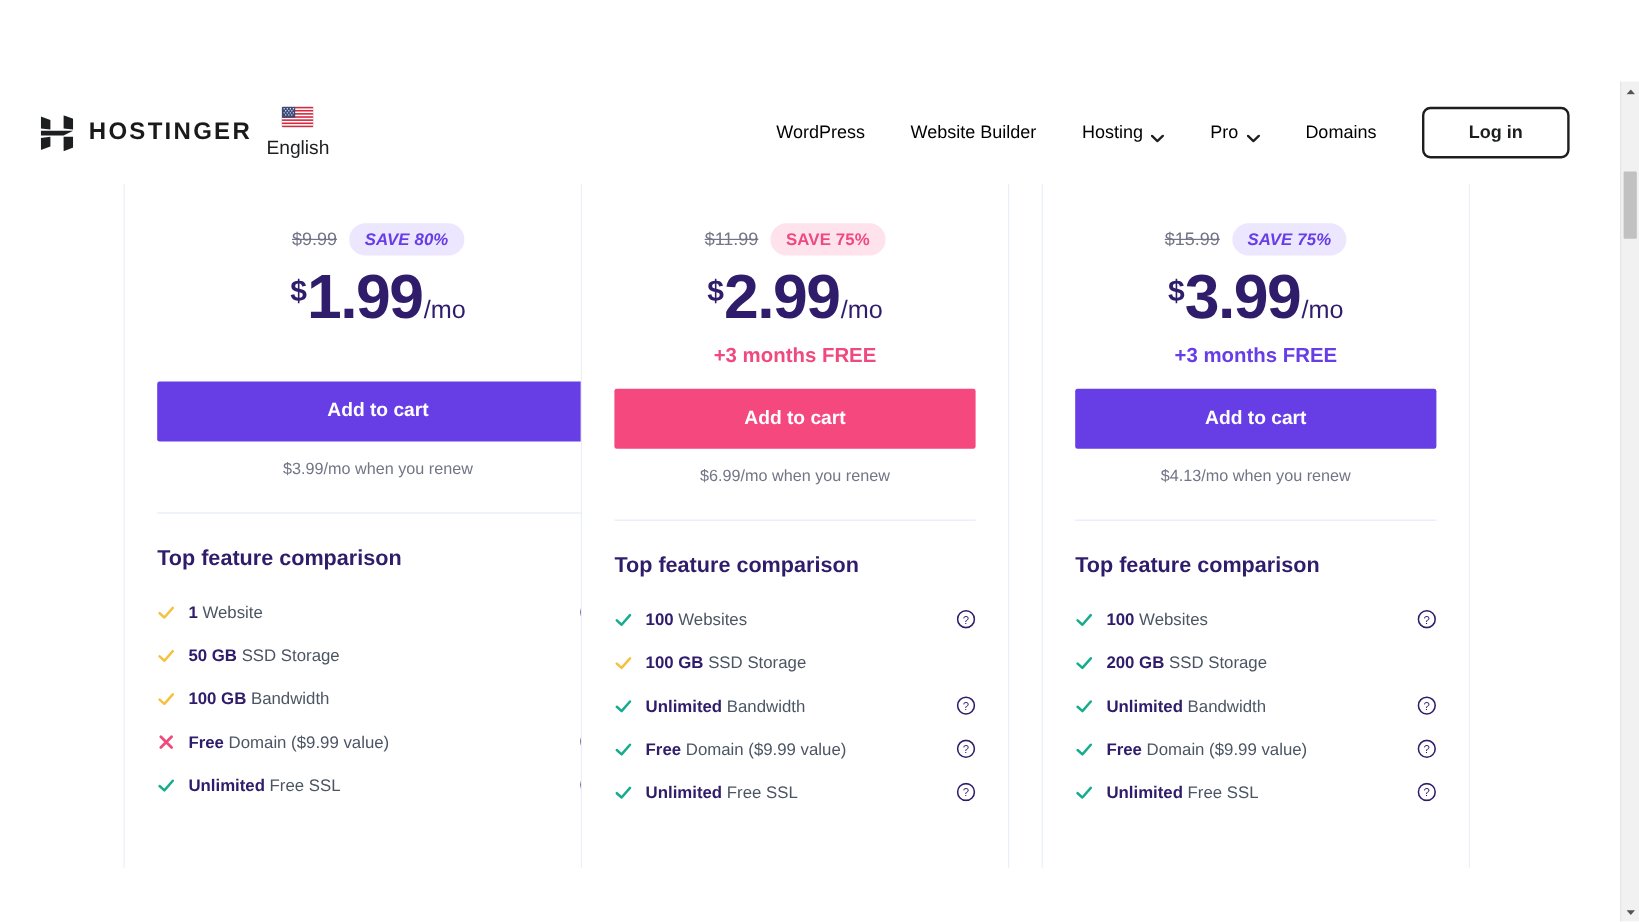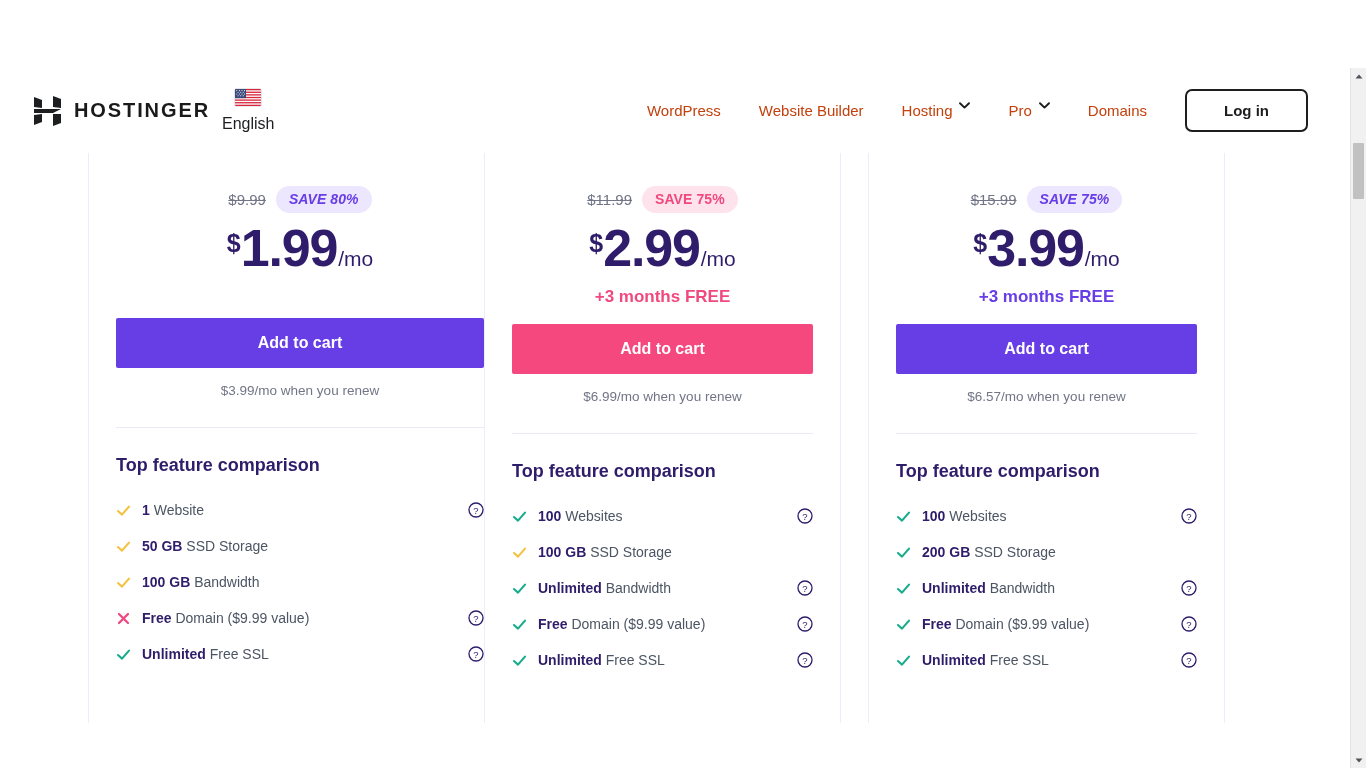--- a/index.html
+++ b/index.html
@@ -46,23 +46,23 @@
     box-shadow: 0 0 0 0.5px rgba(0,0,0,.18);
   }
   .lang-label { font-size: 16px; color: #1d1e20; font-weight: 400; }
 
   .header-nav {
     margin-left: auto;
     display: flex; align-items: center; gap: 0px;
     padding-right: 42px;
   }
   .nav-item {
-    font-size: 15px; color: #c2410c;
+    font-size: 15px; color: #000000;
     padding: 0 19px; cursor: pointer;
-    display: flex; align-items: flex-start; gap: 7px;
+    display: flex; align-items: flex-end; gap: 7px;
     white-space: nowrap;
   }
   .chev { width: 11px; height: 7px; display: block; }
   .login-btn {
     margin-left: 19px;
     border: 2px solid #1d1e20;
     border-radius: 7px;
     padding: 11px 37px;
     font-size: 15px; font-weight: 700; color: #1d1e20;
     background: #fff; cursor: pointer;
@@ -77,21 +77,21 @@
     z-index: 5;
   }
   .plan-card {
     position: absolute; top: 0;
     height: 570px;
     border-left: 1px solid #ebeefa;
     border-right: 1px solid #ebeefa;
     background: #fff;
     padding: 0;
   }
-  .plan-card.c1 { left: 88px;  width: 424px; }
+  .plan-card.c1 { left: 103px;  width: 424px; }
   .plan-card.c2 { left: 484px;  width: 357px; }
   .plan-card.c3 { left: 868px;  width: 357px; }
 
   .card-inner { padding: 0 27px; }
 
   .pricerow {
     display: flex; align-items: center; justify-content: center;
     gap: 10px; padding-top: 33px;
   }
   .old-price {
@@ -442,21 +442,21 @@
           <span class="amt">3.99</span>
           <span class="per">/mo</span>
         </div>
 
         <div class="free-months violet">+3 months FREE</div>
 
         <div class="cta-wrap top-sm">
           <button class="cta violet">Add to cart</button>
         </div>
 
-        <div class="renew">$6.57/mo when you renew</div>
+        <div class="renew">$4.13/mo when you renew</div>
 
         <div class="divider"></div>
 
         <h3 class="feat-title">Top feature comparison</h3>
 
         <ul class="feat-list">
           <li class="feat-row">
             <svg class="feat-ico" viewBox="0 0 15 15">
                 <path d="M2 8 L6 11.6 L13 3.6" fill="none" stroke="#18ac8e" stroke-width="2.1" stroke-linecap="round" stroke-linejoin="round"></path>
               </svg>

